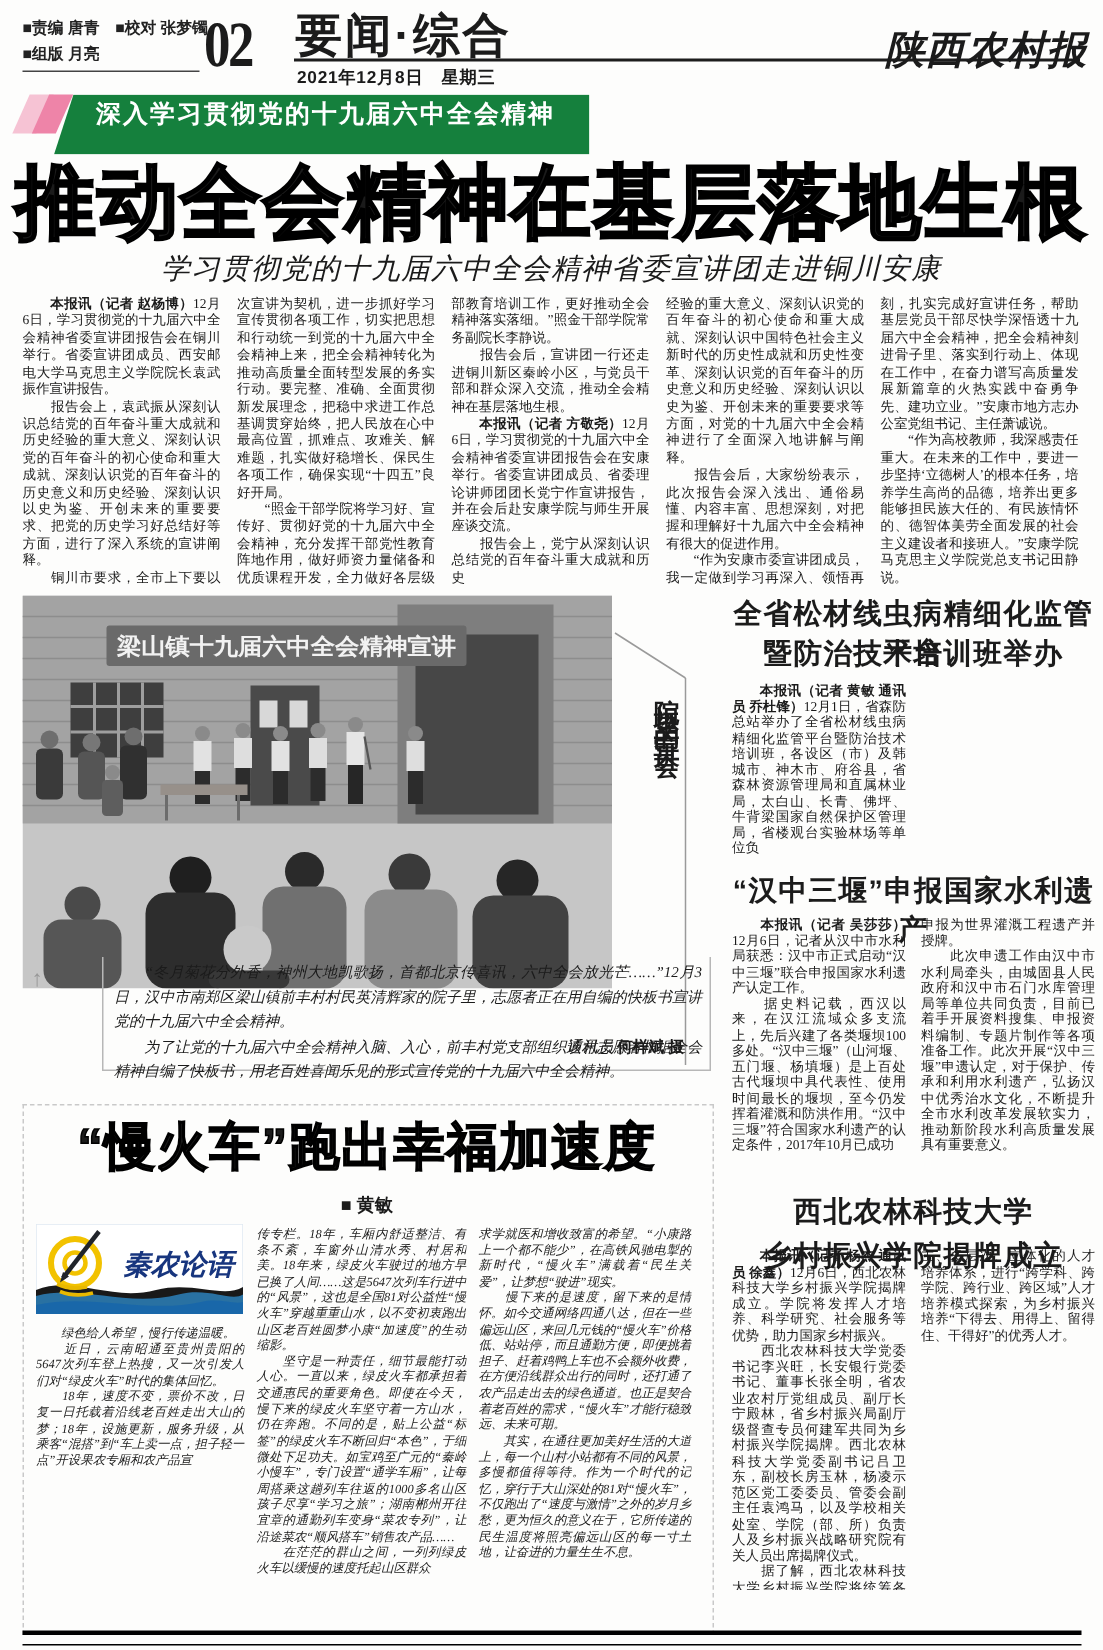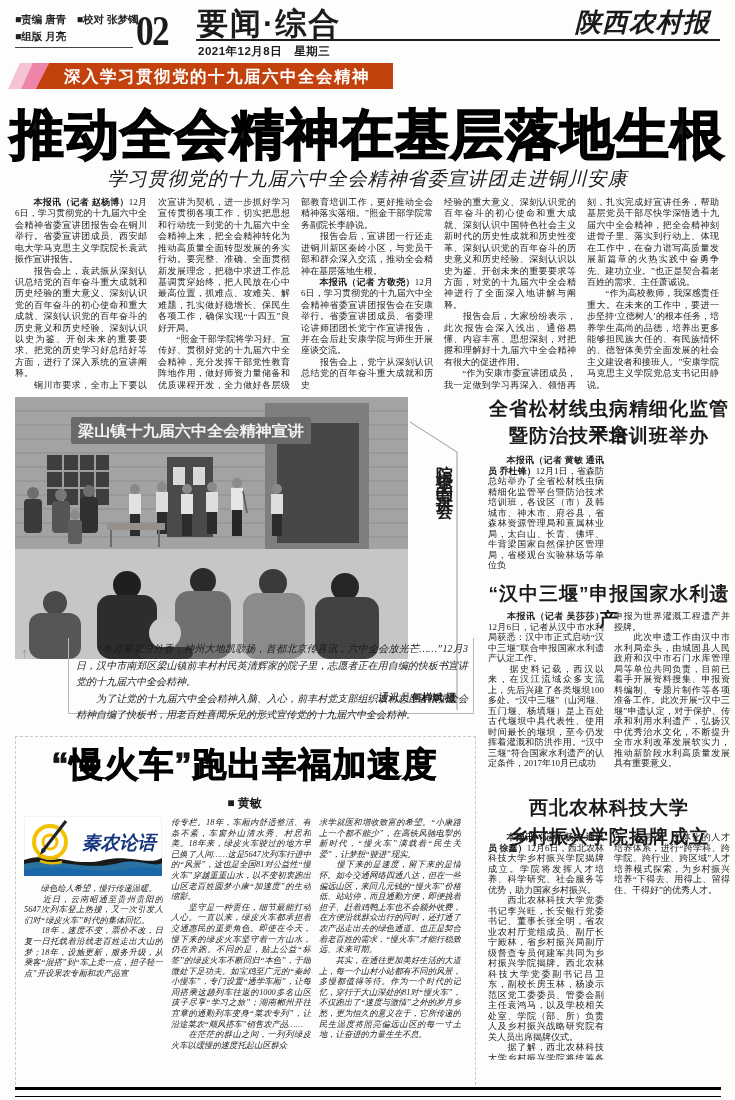--- a/index.html
+++ b/index.html
@@ -10,23 +10,23 @@
   .kai{font-family:"Liberation Serif",serif;font-style:italic;}
   p{margin:0;text-align:justify;}
   b{font-family:inherit;}
   
   .staff{left:15px;top:11px;width:125px;font-size:10.5px;font-weight:bold;line-height:1.65;color:#222;}
   .staff-rule{left:15px;top:47px;width:118px;height:1px;background:#444;}
   .pageno{left:136px;top:6px;font-size:43px;font-weight:900;transform:scaleX(.82);transform-origin:left top;letter-spacing:-2px;}
   .section{left:197px;top:3px;font-size:31px;font-weight:900;letter-spacing:2px;}
   .head-rule{left:196px;top:39px;width:524px;height:2px;background:#1d1d1d;}
   .date{left:198px;top:44px;font-size:11.5px;font-weight:bold;letter-spacing:.5px;}
-  .masthead{left:575px;top:5px;width:150px;font-size:26px;font-weight:900;font-style:italic;text-align:left;letter-spacing:1px;}
-  
-  .banner-red{left:36px;top:63px;width:329px;height:26px;background:#c2410c;color:#fff;
+  .masthead{left:575px;top:16px;width:150px;font-size:26px;font-weight:900;font-style:italic;text-align:right;letter-spacing:1px;}
+  
+  .banner-red{left:36px;top:63px;width:329px;height:40px;background:#15803d;color:#fff;
     font-size:16.5px;font-weight:bold;letter-spacing:1.5px;line-height:26px;padding-left:28px;
     clip-path:polygon(13px 0,100% 0,100% 100%,0 100%);}
   .stripe{top:63px;width:16px;height:26px;transform:skewX(-24deg);}
   .stripe1{left:14px;background:#f6c3d4;}
   .stripe2{left:27px;background:#ee84a8;}
   
   .headline{left:0;top:99px;width:735px;text-align:center;font-size:54px;font-weight:900;letter-spacing:1px;-webkit-text-stroke:1.6px #000;}
   .subtitle{left:0;top:166px;width:735px;text-align:center;font-size:19px;letter-spacing:1px;}
   .lead-cols{left:15px;top:197px;width:705px;height:193px;display:flex;gap:11px;overflow:hidden;}
   .lead-cols .col{width:132px;font-size:9px;line-height:1.27;}
@@ -102,21 +102,21 @@
         <p>　　报告会后，宣讲团一行还走进铜川新区秦岭小区，与党员干部和群众深入交流，推动全会精神在基层落地生根。</p>
         <p><b>　　本报讯（记者 方敬尧）</b>12月6日，学习贯彻党的十九届六中全会精神省委宣讲团报告会在安康举行。省委宣讲团成员、省委理论讲师团团长党宁作宣讲报告，并在会后赴安康学院与师生开展座谈交流。</p>
         <p>　　报告会上，党宁从深刻认识总结党的百年奋斗重大成就和历史</p>
       </div>
     <div class="col">
         <p>经验的重大意义、深刻认识党的百年奋斗的初心使命和重大成就、深刻认识中国特色社会主义新时代的历史性成就和历史性变革、深刻认识党的百年奋斗的历史意义和历史经验、深刻认识以史为鉴、开创未来的重要要求等方面，对党的十九届六中全会精神进行了全面深入地讲解与阐释。</p>
         <p>　　报告会后，大家纷纷表示，此次报告会深入浅出、通俗易懂、内容丰富、思想深刻，对把握和理解好十九届六中全会精神有很大的促进作用。</p>
         <p>　　“作为安康市委宣讲团成员，我一定做到学习再深入、领悟再深</p>
       </div>
     <div class="col">
-        <p>刻，扎实完成好宣讲任务，帮助基层党员干部尽快学深悟透十九届六中全会精神，把全会精神刻进骨子里、落实到行动上、体现在工作中，在奋力谱写高质量发展新篇章的火热实践中奋勇争先、建功立业。”也正是契合着老百姓的需求、主任萧诚说。</p>
+        <p>刻，扎实完成好宣讲任务，帮助基层党员干部尽快学深悟透十九届六中全会精神，把全会精神刻进骨子里、落实到行动上、体现在工作中，在奋力谱写高质量发展新篇章的火热实践中奋勇争先、建功立业。”安康市地方志办公室党组书记、主任萧诚说。</p>
         <p>　　“作为高校教师，我深感责任重大。在未来的工作中，要进一步坚持‘立德树人’的根本任务，培养学生高尚的品德，培养出更多能够担民族大任的、有民族情怀的、德智体美劳全面发展的社会主义建设者和接班人。”安康学院马克思主义学院党总支书记田静说。</p>
       </div>
   </div>
 
   <svg class="abs photo" viewBox="0 0 393 262" preserveAspectRatio="none">
     <rect x="0" y="0" width="393" height="262" fill="#c6c6c6"></rect>
     <rect x="0" y="0" width="393" height="152" fill="#a3a3a3"></rect>
     <g stroke="#8d8d8d" stroke-width="1">
       <line x1="0" y1="14" x2="393" y2="14"></line>
         <line x1="0" y1="28" x2="393" y2="28"></line>

